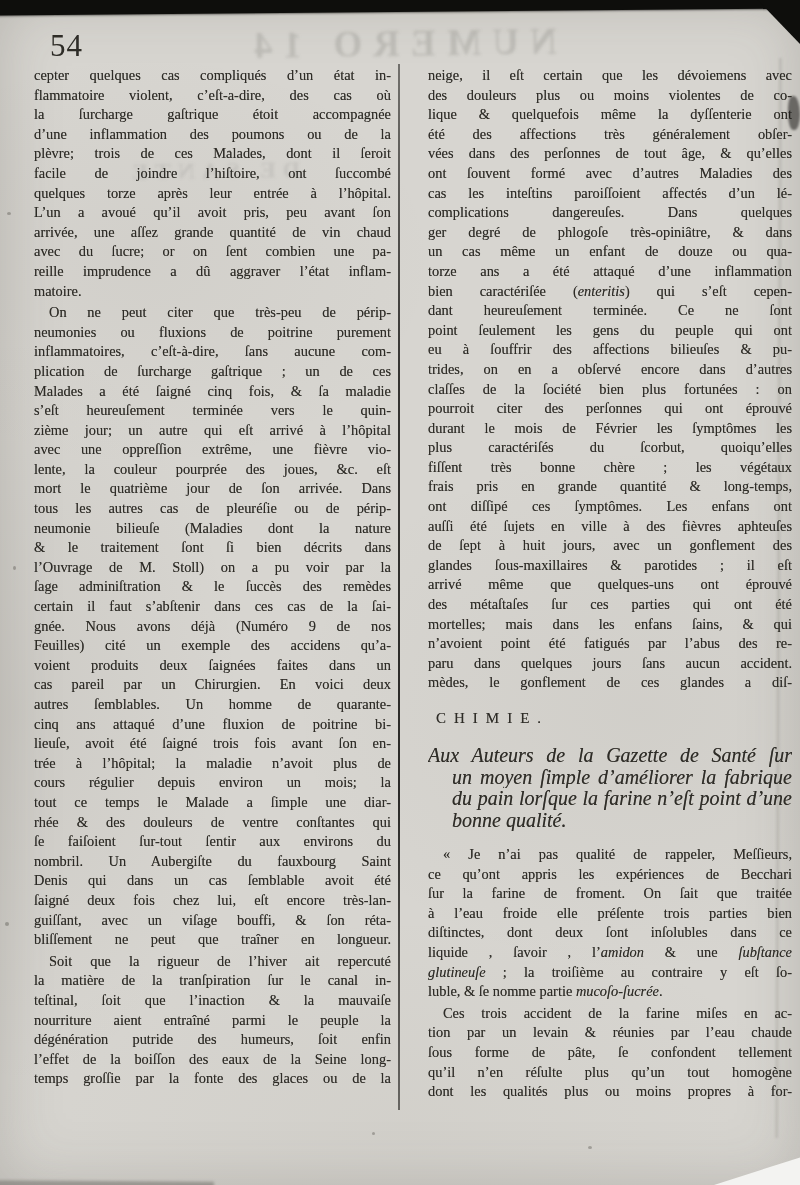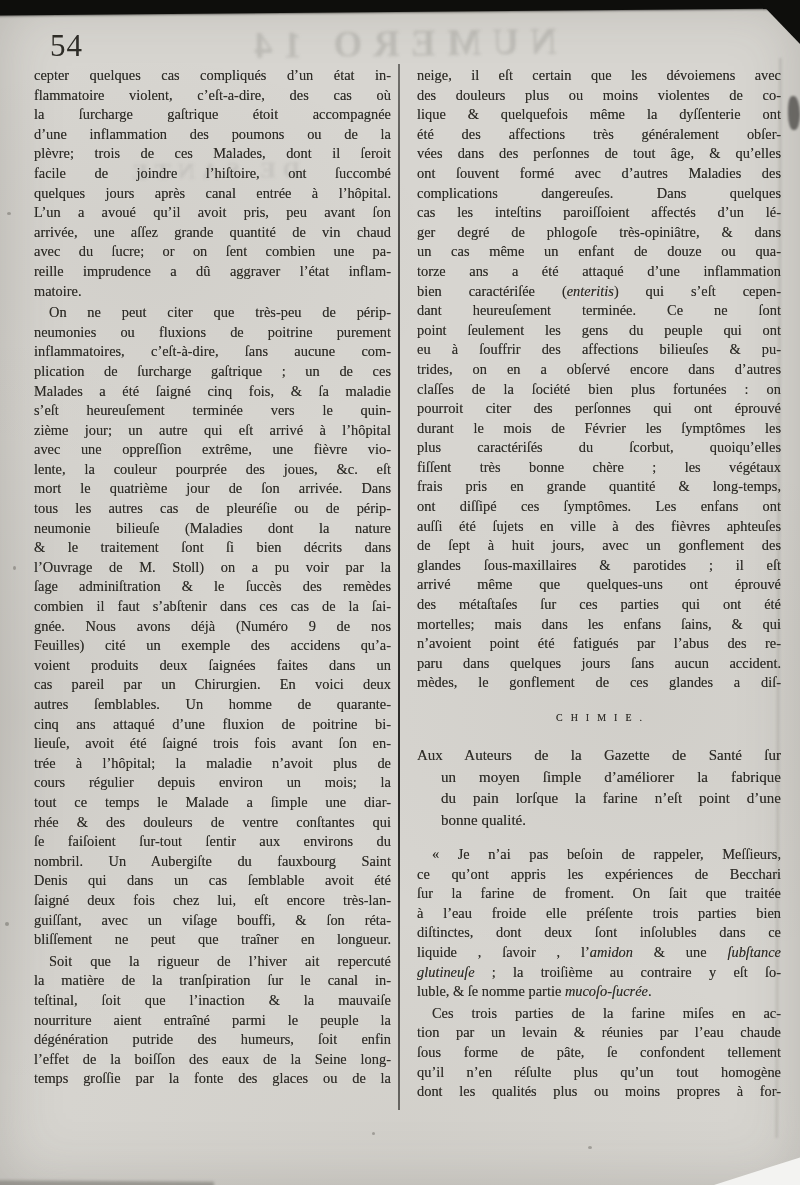--- a/index.html
+++ b/index.html
@@ -63,37 +63,37 @@
   
   .page-number{
     position:absolute;left:50px;top:28px;font-size:31px;color:var(--ink);
     letter-spacing:1px;
     text-align:center;
   }
   
   .col{position:absolute;top:66px;color:var(--ink);font-size:14.4px;
        text-shadow:0 0 0.5px rgba(46,44,39,0.55);}
   .col-left{left:34px;width:357px;}
-  .col-right{left:417px;width:364px;}
+  .col-right{left:428px;width:364px;}
   .divider{
     position:absolute;left:398px;top:64px;width:2px;height:1046px;
     background:linear-gradient(to bottom, rgba(30,29,26,0.55), rgba(24,23,21,0.85) 30%, rgba(24,23,21,0.9) 70%, rgba(30,29,26,0.6));
   }
   .para{margin:0 0 2px 0;}
   .line{
     line-height:19.6px;height:19.6px;overflow:hidden;
     text-align:justify;text-align-last:justify;
   }
   .line.last{text-align-last:left;}
   .line.first-indent{text-indent:15px;}
-  .para.letter .line{line-height:21.5px;height:21.5px;font-size:15px;}
+  .para.letter .line{font-style:italic;line-height:21.5px;height:21.5px;font-size:20px;}
   .para.letter .line:not(:first-child){padding-left:24px;}
   .para.letter{margin-bottom:14px;}
   .heading{
-    line-height:22px;text-align:center;letter-spacing:8px;font-size:10px;
+    line-height:22px;letter-spacing:8px;font-size:15px;
     margin:14px 0 16px 0;padding-left:8px;color:var(--ink);
     text-shadow:0 0 0.5px rgba(46,44,39,0.55);
   }
 </style>
 </head>
 <body>
 
 <div class="scan">
 
   <div class="ghost ghost-header">NUMERO 14</div>
@@ -102,21 +102,21 @@
   <div class="page-number">54</div>
 
   <div class="col col-left">
       <div class="para">
         <div class="line">cepter quelques cas compliqués d’un état in-</div>
         <div class="line">flammatoire violent, c’eſt-a-dire, des cas où</div>
         <div class="line">la ſurcharge gaſtrique étoit accompagnée</div>
         <div class="line">d’une inflammation des poumons ou de la</div>
         <div class="line">plèvre; trois de ces Malades, dont il ſeroit</div>
         <div class="line">facile de joindre l’hiſtoire, ont ſuccombé</div>
-        <div class="line">quelques jours après canal entrée à l’hôpital.</div>
+        <div class="line">quelques torze après leur entrée à l’hôpital.</div>
         <div class="line">L’un a avoué qu’il avoit pris, peu avant ſon</div>
         <div class="line">arrivée, une aſſez grande quantité de vin chaud</div>
         <div class="line">avec du ſucre; or on ſent combien une pa-</div>
         <div class="line">reille imprudence a dû aggraver l’état inflam-</div>
         <div class="line last">matoire.</div>
       </div>
       <div class="para">
         <div class="line first-indent">On ne peut citer que très-peu de périp-</div>
         <div class="line">neumonies ou fluxions de poitrine purement</div>
         <div class="line">inflammatoires, c’eſt-à-dire, ſans aucune com-</div>
@@ -125,21 +125,21 @@
         <div class="line">s’eſt heureuſement terminée vers le quin-</div>
         <div class="line">zième jour; un autre qui eſt arrivé à l’hôpital</div>
         <div class="line">avec une oppreſſion extrême, une fièvre vio-</div>
         <div class="line">lente, la couleur pourprée des joues, &amp;c. eſt</div>
         <div class="line">mort le quatrième jour de ſon arrivée. Dans</div>
         <div class="line">tous les autres cas de pleuréſie ou de périp-</div>
         <div class="line">neumonie bilieuſe (Maladies dont la nature</div>
         <div class="line">&amp; le traitement ſont ſi bien décrits dans</div>
         <div class="line">l’Ouvrage de M. Stoll) on a pu voir par la</div>
         <div class="line">ſage adminiſtration &amp; le ſuccès des remèdes</div>
-        <div class="line">combien il faut s’abſtenir dans ces cas de la ſai-</div>
+        <div class="line">certain il faut s’abſtenir dans ces cas de la ſai-</div>
         <div class="line">gnée. Nous avons déjà (Numéro 9 de nos</div>
         <div class="line">Feuilles) cité un exemple des accidens qu’a-</div>
         <div class="line">voient produits deux ſaignées faites dans un</div>
         <div class="line">cas pareil par un Chirurgien. En voici deux</div>
         <div class="line">autres ſemblables. Un homme de quarante-</div>
         <div class="line">cinq ans attaqué d’une fluxion de poitrine bi-</div>
         <div class="line">lieuſe, avoit été ſaigné trois fois avant ſon en-</div>
         <div class="line">trée à l’hôpital; la maladie n’avoit plus de</div>
         <div class="line">cours régulier depuis environ un mois; la</div>
         <div class="line">tout ce temps le Malade a ſimple une diar-</div>
@@ -165,22 +165,22 @@
   <div class="divider"></div>
 
   <div class="col col-right">
       <div class="para">
         <div class="line">neige, il eſt certain que les dévoiemens avec</div>
         <div class="line">des douleurs plus ou moins violentes de co-</div>
         <div class="line">lique &amp; quelquefois même la dyſſenterie ont</div>
         <div class="line">été des affections très généralement obſer-</div>
         <div class="line">vées dans des perſonnes de tout âge, &amp; qu’elles</div>
         <div class="line">ont ſouvent formé avec d’autres Maladies des</div>
+        <div class="line">cas les inteſtins paroiſſoient affectés d’un lé-</div>
         <div class="line">complications dangereuſes. Dans quelques</div>
-        <div class="line">cas les inteſtins paroiſſoient affectés d’un lé-</div>
         <div class="line">ger degré de phlogoſe très-opiniâtre, &amp; dans</div>
         <div class="line">un cas même un enfant de douze ou qua-</div>
         <div class="line">torze ans a été attaqué d’une inflammation</div>
         <div class="line">bien caractériſée (<i>enteritis</i>) qui s’eſt cepen-</div>
         <div class="line">dant heureuſement terminée. Ce ne ſont</div>
         <div class="line">point ſeulement les gens du peuple qui ont</div>
         <div class="line">eu à ſouffrir des affections bilieuſes &amp; pu-</div>
         <div class="line">trides, on en a obſervé encore dans d’autres</div>
         <div class="line">claſſes de la ſociété bien plus fortunées : on</div>
         <div class="line">pourroit citer des perſonnes qui ont éprouvé</div>
@@ -200,31 +200,31 @@
         <div class="line">mèdes, le gonflement de ces glandes a diſ-</div>
       </div>
       <div class="heading">CHIMIE.</div>
       <div class="para letter">
         <div class="line">Aux Auteurs de la Gazette de Santé ſur</div>
         <div class="line">un moyen ſimple d’améliorer la fabrique</div>
         <div class="line">du pain lorſque la farine n’eſt point d’une</div>
         <div class="line last">bonne qualité.</div>
       </div>
       <div class="para">
-        <div class="line first-indent">« Je n’ai pas beſoin de rappeler, Meſſieurs,</div>
+        <div class="line first-indent">« Je n’ai pas qualité de rappeler, Meſſieurs,</div>
         <div class="line">ce qu’ont appris les expériences de Becchari</div>
         <div class="line">ſur la farine de froment. On ſait que traitée</div>
         <div class="line">à l’eau froide elle préſente trois parties bien</div>
         <div class="line">diſtinctes, dont deux ſont inſolubles dans ce</div>
         <div class="line">liquide , ſavoir , l’<i>amidon</i> &amp; une <i>ſubſtance</i></div>
         <div class="line"><i>glutineuſe</i> ; la troiſième au contraire y eſt ſo-</div>
         <div class="line last">luble, &amp; ſe nomme partie <i>mucoſo-ſucrée</i>.</div>
       </div>
       <div class="para">
-        <div class="line first-indent">Ces trois parties de la farine miſes en ac-</div>
+        <div class="line first-indent">Ces trois accident de la farine miſes en ac-</div>
         <div class="line">tion par un levain &amp; réunies par l’eau chaude</div>
         <div class="line">ſous forme de pâte, ſe confondent tellement</div>
         <div class="line">qu’il n’en réſulte plus qu’un tout homogène</div>
         <div class="line">dont les qualités plus ou moins propres à for-</div>
       </div>
     </div>
 
   <div class="edge-top"></div>
   <div class="corner-tr"></div>
   <div class="corner-br"></div>

